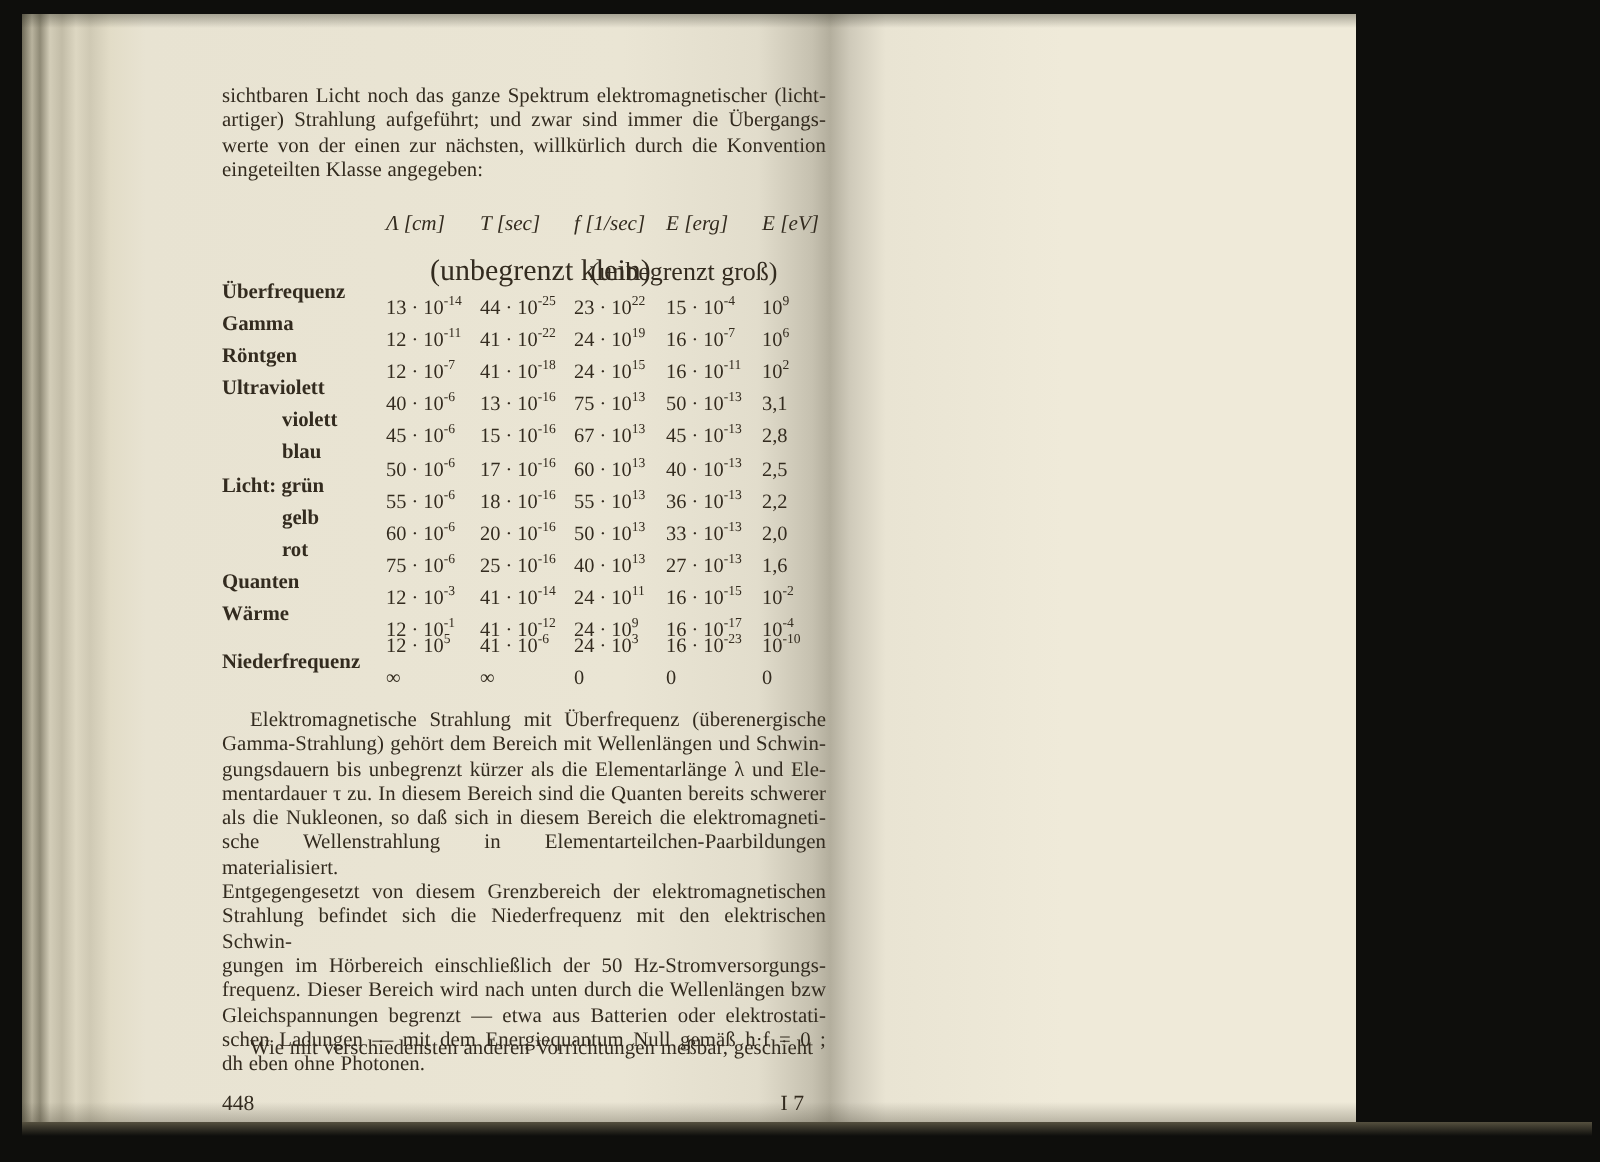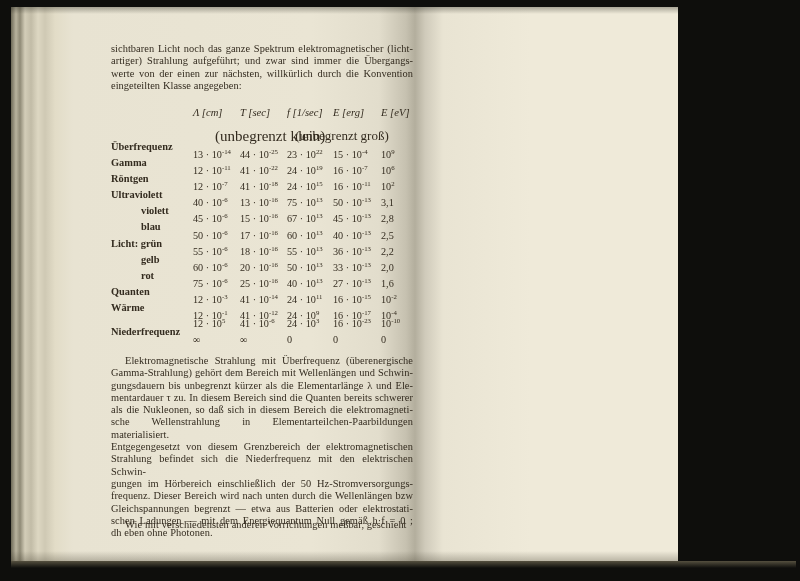--- a/index.html
+++ b/index.html
@@ -240,20 +240,24 @@
         <div class="bline">frequenz. Dieser Bereich wird nach unten durch die Wellenlängen bzw</div>
         <div class="bline">Gleichspannungen begrenzt — etwa aus Batterien oder elektrostati-</div>
         <div class="bline">schen Ladungen — mit dem Energiequantum Null gemäß h·f = 0 ;</div>
         <div class="bline last">dh eben ohne Photonen.</div>
       </div>
 
     <div class="block lcol para indent" style="top:512px;">
         <div class="bline last">Wie mit verschiedensten anderen Vorrichtungen meßbar, geschieht</div>
       </div>
 
+    <div class="footer" id="left-footer">
+      <span>448</span>
+      <span>I 7</span>
+    </div>
   </div>
 
   <div class="page" id="right-page">
     
 
     
   </div>
 </div>
 <div class="spread-bottom-shadow"></div>
 

